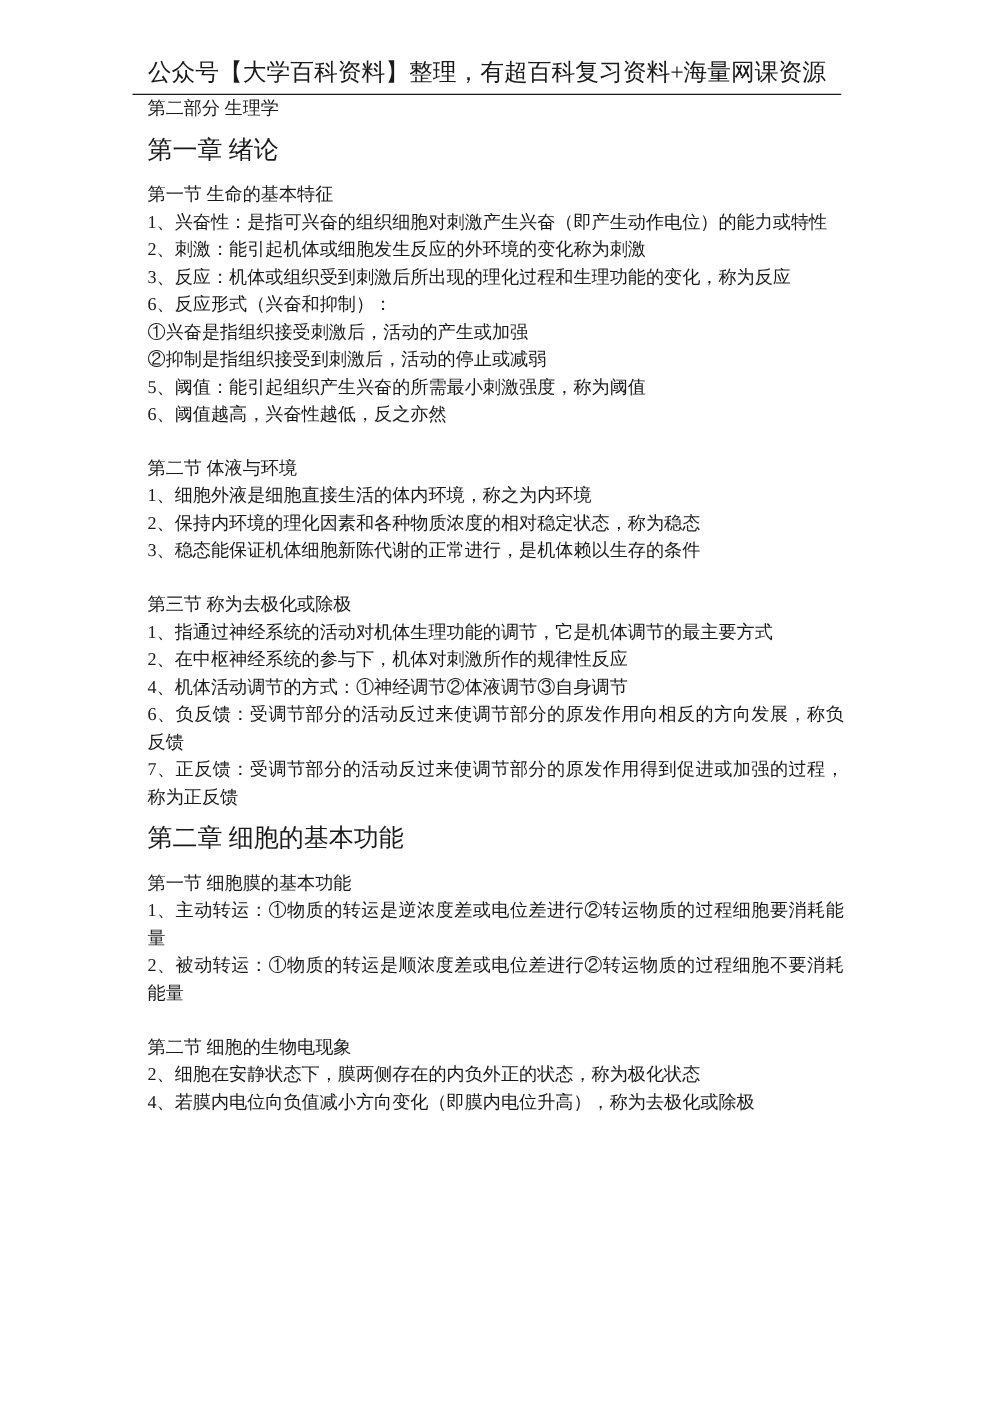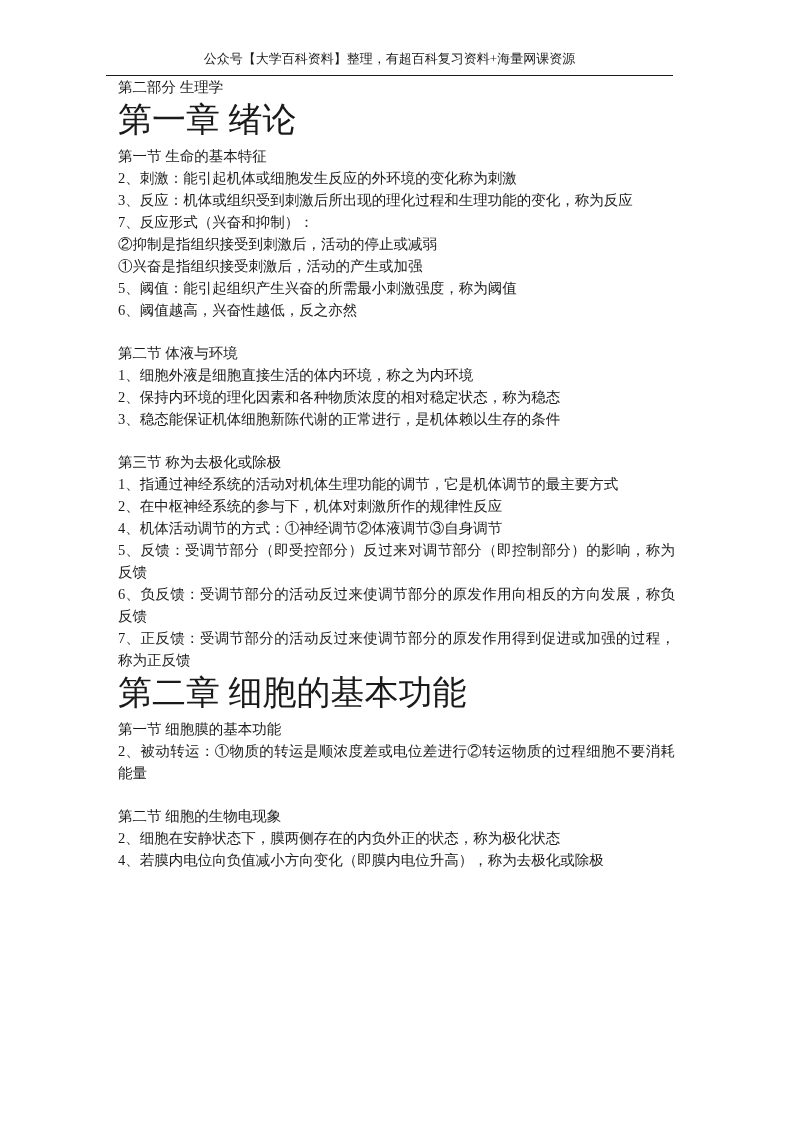--- a/index.html
+++ b/index.html
@@ -11,33 +11,33 @@
     color: #1a1a1a;
     font-family: "Liberation Serif", "DejaVu Serif", serif;
     overflow: hidden;
     box-sizing: border-box;
   }
   .header-band {
     margin: 0 120px 0 106px;
     padding: 49px 0 7px 0;
     border-bottom: 1px solid #1a1a1a;
     text-align: center;
-    font-size: 13px;
+    font-size: 19px;
     line-height: 19px;
   }
   .content {
     margin: 0 118px;
     font-size: 14.5px;
     line-height: 22px;
     text-align: justify;
   }
   .content p { margin: 0; font-family: Liberation Serif, serif; }
   .part-title { margin: 13px 0 30px 0; }
   .chapter-title {
-    font-size: 34px;
+    font-size: 20px;
     font-weight: normal;
     line-height: 34px;
     margin: 5px 0 8px 0;
     text-align: left;
   }
   .section-block + .section-block { margin-top: 21px; }
 </style>
 </head>
 <body>
 
@@ -48,50 +48,51 @@
   </div>
 
   <div class="content">
 
     <p class="part-title">第二部分 生理学</p>
 
     <h1 class="chapter-title">第一章 绪论</h1>
 
     <div class="section-block">
       <p>第一节 生命的基本特征</p>
+      <p>1、兴奋性：是指可兴奋的组织细胞对刺激产生兴奋（即产生动作电位）的能力或特性</p>
       <p>2、刺激：能引起机体或细胞发生反应的外环境的变化称为刺激</p>
       <p>3、反应：机体或组织受到刺激后所出现的理化过程和生理功能的变化，称为反应</p>
-      <p>7、反应形式（兴奋和抑制）：</p>
+      <p>6、反应形式（兴奋和抑制）：</p>
+      <p>①兴奋是指组织接受刺激后，活动的产生或加强</p>
       <p>②抑制是指组织接受到刺激后，活动的停止或减弱</p>
-      <p>①兴奋是指组织接受刺激后，活动的产生或加强</p>
       <p>5、阈值：能引起组织产生兴奋的所需最小刺激强度，称为阈值</p>
       <p>6、阈值越高，兴奋性越低，反之亦然</p>
     </div>
 
     <div class="section-block">
       <p>第二节 体液与环境</p>
       <p>1、细胞外液是细胞直接生活的体内环境，称之为内环境</p>
       <p>2、保持内环境的理化因素和各种物质浓度的相对稳定状态，称为稳态</p>
       <p>3、稳态能保证机体细胞新陈代谢的正常进行，是机体赖以生存的条件</p>
     </div>
 
     <div class="section-block">
       <p>第三节 称为去极化或除极</p>
       <p>1、指通过神经系统的活动对机体生理功能的调节，它是机体调节的最主要方式</p>
       <p>2、在中枢神经系统的参与下，机体对刺激所作的规律性反应</p>
       <p>4、机体活动调节的方式：①神经调节②体液调节③自身调节</p>
-      <p>5、反馈：受调节部分（即受控部分）反过来对调节部分（即控制部分）的影响，称为反馈</p>
       <p>6、负反馈：受调节部分的活动反过来使调节部分的原发作用向相反的方向发展，称负反馈</p>
       <p>7、正反馈：受调节部分的活动反过来使调节部分的原发作用得到促进或加强的过程，称为正反馈</p>
     </div>
 
     <h1 class="chapter-title">第二章 细胞的基本功能</h1>
 
     <div class="section-block">
       <p>第一节 细胞膜的基本功能</p>
+      <p>1、主动转运：①物质的转运是逆浓度差或电位差进行②转运物质的过程细胞要消耗能量</p>
       <p>2、被动转运：①物质的转运是顺浓度差或电位差进行②转运物质的过程细胞不要消耗能量</p>
     </div>
 
     <div class="section-block">
       <p>第二节 细胞的生物电现象</p>
       <p>2、细胞在安静状态下，膜两侧存在的内负外正的状态，称为极化状态</p>
       <p>4、若膜内电位向负值减小方向变化（即膜内电位升高），称为去极化或除极</p>
     </div>
 
   </div>

